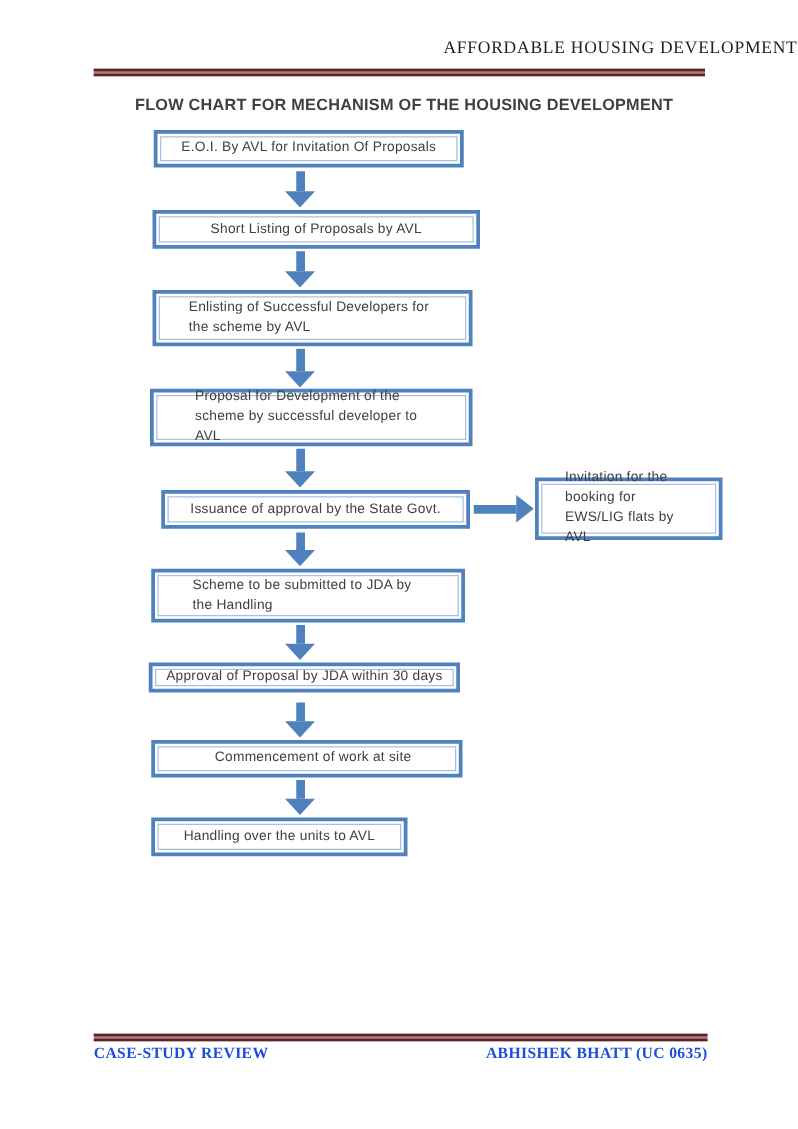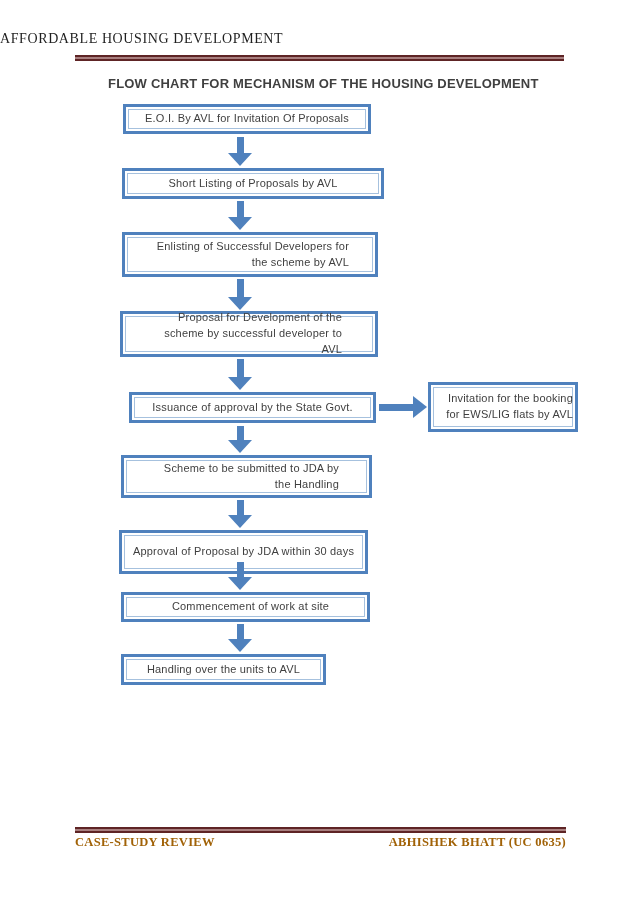--- a/index.html
+++ b/index.html
@@ -15,56 +15,56 @@
   .page{
     position:relative;
     width:638px;height:903px;
     background:#ffffff;
     overflow:hidden;
     font-family:"Liberation Sans",sans-serif;
   }
   
   .hdr-title{
     position:absolute;top:31px;left:0;right:0;
-    text-align:left;
+    text-align:right;
     font-family:"Liberation Serif",serif;
     font-size:14px;font-weight:400;
     letter-spacing:.6px;
     color:var(--ink);
   }
   .rule{
     position:absolute;height:6px;
     border-top:2px solid var(--maroon);
     border-bottom:2px solid var(--maroon);
     background:var(--maroon-light);
   }
   .hdr-rule{top:55px;left:75px;width:489px;}
   .ftr-rule{top:827px;left:75px;width:491px;}
   .ftr-row{
     position:absolute;top:835px;left:75px;width:491px;
     display:flex;justify-content:space-between;align-items:baseline;
     font-family:"Liberation Serif",serif;
     font-size:12.5px;font-weight:700;
     letter-spacing:.3px;
-    color:#a16207;
+    color:#1d4ed8;
   }
   
   .chart-title{
     position:absolute;top:76px;left:108px;
     font-size:13px;font-weight:700;
     letter-spacing:.2px;
     color:#404040;
     white-space:nowrap;
   }
   .fbox{
     position:absolute;
     background:#ffffff;
     border:3px solid var(--blue);
     display:flex;align-items:center;justify-content:center;
-    text-align:right;
+    text-align:left;
     font-size:11px;line-height:1.45;letter-spacing:.2px;
     color:var(--box-ink);
   }
   .fbox::before{
     content:"";
     position:absolute;inset:2px;
     border:1px solid var(--blue-light);
     pointer-events:none;
   }
   .fbox span{position:relative;padding:2px 10px;}
@@ -136,36 +136,36 @@
   </div>
 
   <div class="fbox" style="top:392px;left:129px;width:247px;height:31px;">
     <span>Issuance of approval by the State Govt.</span>
   </div>
   <div class="arrow-right" style="top:396px;left:379px;width:48px;">
     <i class="stem"></i>
       <i class="head"></i>
   </div>
   <div class="fbox" style="top:382px;left:428px;width:150px;height:50px;">
-    <span style="padding:2px 2px;">Invitation for the booking for EWS/LIG flats by AVL</span>
+    <span style="padding:2px 21px;">Invitation for the booking for EWS/LIG flats by AVL</span>
   </div>
   <div class="arrow-down" style="top:426px;left:227px;height:27px;">
     <i class="stem"></i>
       <i class="head"></i>
   </div>
 
   <div class="fbox" style="top:455px;left:121px;width:251px;height:43px;">
     <span style="padding:2px 30px;">Scheme to be submitted to JDA by the Handling</span>
   </div>
   <div class="arrow-down" style="top:500px;left:227px;height:28px;">
     <i class="stem"></i>
       <i class="head"></i>
   </div>
 
-  <div class="fbox" style="top:530px;left:119px;width:249px;height:44px;">
+  <div class="fbox" style="top:530px;left:119px;width:249px;height:24px;">
     <span>Approval of Proposal by JDA within 30 days</span>
   </div>
   <div class="arrow-down" style="top:562px;left:227px;height:28px;">
     <i class="stem"></i>
       <i class="head"></i>
   </div>
 
   <div class="fbox" style="top:592px;left:121px;width:249px;height:30px;padding-left:10px;">
     <span>Commencement of work at site</span>
   </div>

